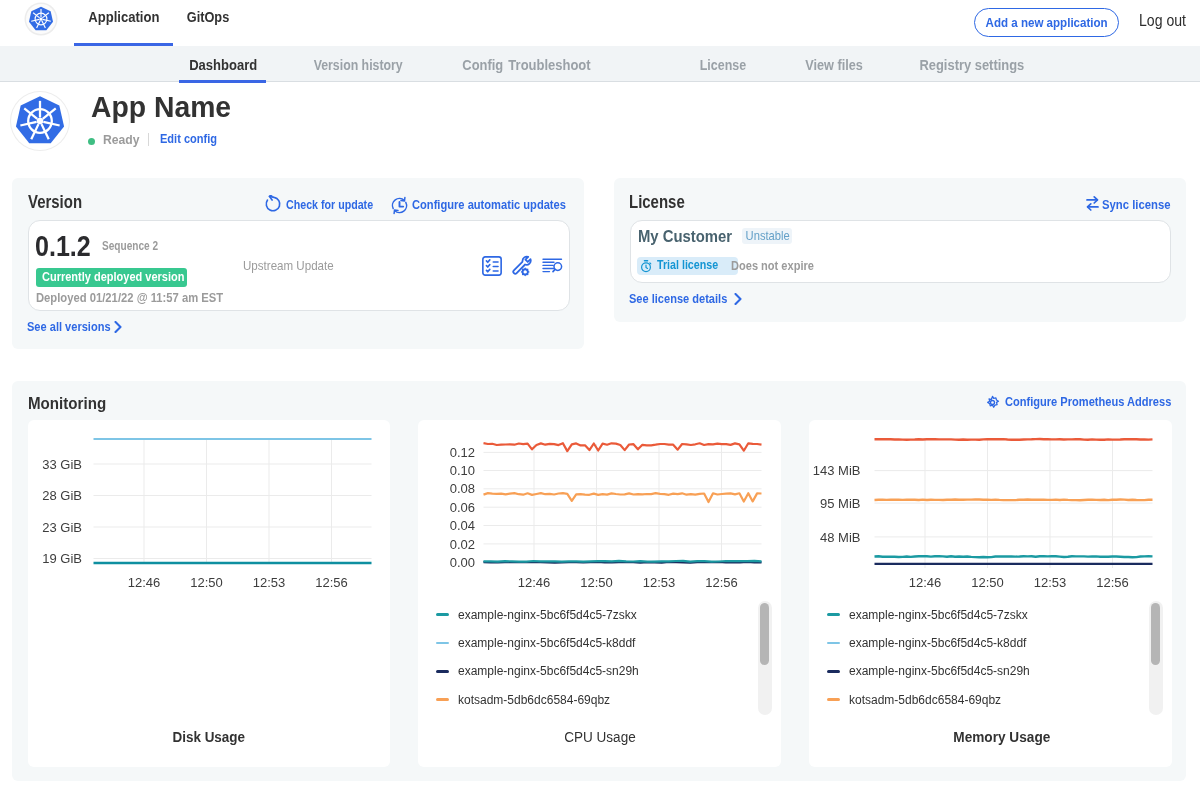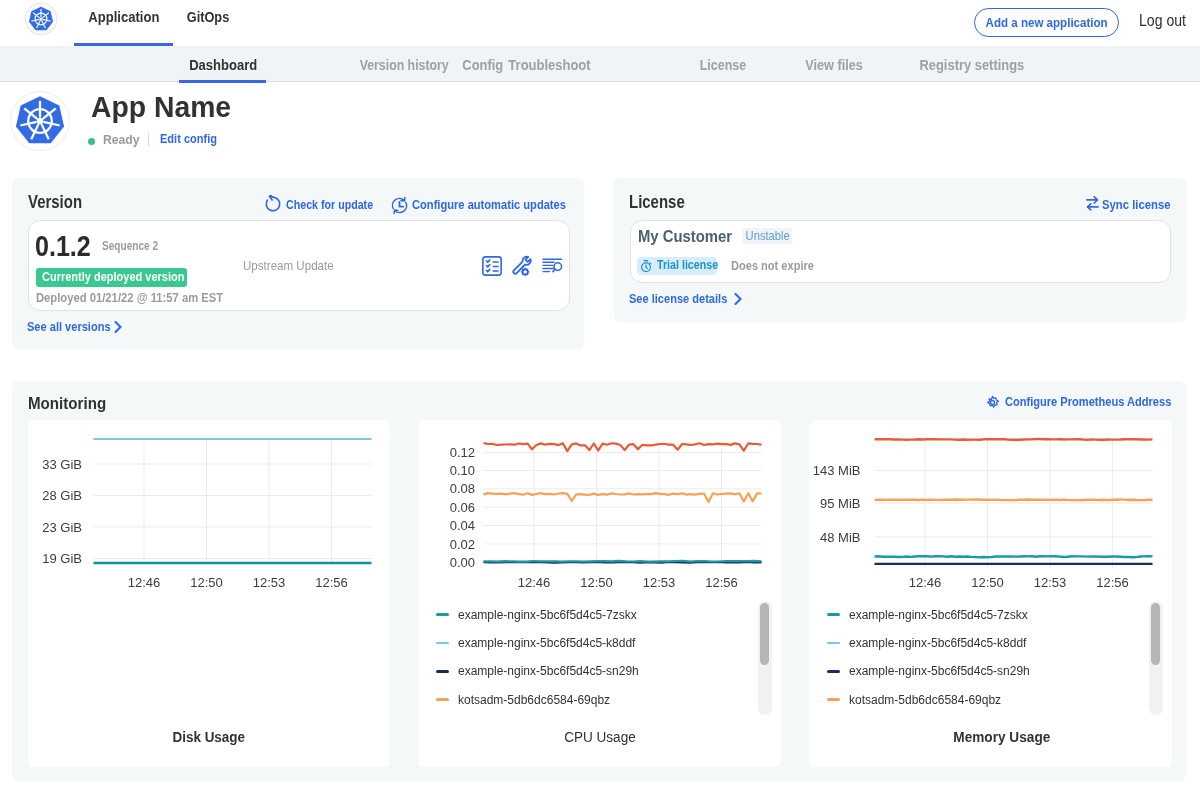--- a/index.html
+++ b/index.html
@@ -35,21 +35,21 @@
     </div>
   <div class="abs" style="left:74px;top:8px;width:99px;text-align:center;font-size:15px;font-weight:bold;color:#323232;"><span class="sxc" style="transform:scaleX(0.87);">Application</span></div>
   <div class="abs" style="left:74px;top:43px;width:99px;height:3px;background:#3a66e5;"></div>
   <div class="abs" style="left:173px;top:8px;width:71px;text-align:center;font-size:15px;font-weight:bold;color:#323232;"><span class="sxc" style="transform:scaleX(0.85);">GitOps</span></div>
   <div class="abs" style="left:974px;top:7.5px;width:145px;height:29px;border:1px solid #2e68e4;border-radius:15px;text-align:center;line-height:27px;font-size:13px;font-weight:bold;color:#2e68e4;"><span class="sxc" style="transform:scaleX(0.89);">Add a new application</span></div>
   <div class="abs" style="left:1139px;top:12px;font-size:16px;color:#2d2d2d;"><span class="sx" style="transform:scaleX(0.88);">Log out</span></div>
 </div>
 
 <div class="abs" style="left:0;top:46px;width:1200px;height:36px;background:#f1f4f6;border-bottom:1px solid #d9dee2;"></div>
 <div class="abs" style="left:122.80000000000001px;top:56.5px;width:200px;text-align:center;font-size:15px;font-weight:bold;color:#323232;line-height:15px;"><span class="sxc" style="transform:scaleX(0.867);">Dashboard</span></div>
-<div class="abs" style="left:258.5px;top:56.5px;width:200px;text-align:right;font-size:15px;font-weight:bold;color:#9aa1a7;line-height:15px;"><span class="sxc" style="transform:scaleX(0.822);">Version history</span></div>
+<div class="abs" style="left:258.5px;top:56.5px;width:200px;text-align:center;font-size:15px;font-weight:bold;color:#9aa1a7;line-height:15px;"><span class="sxc" style="transform:scaleX(0.822);">Version history</span></div>
 <div class="abs" style="left:382.9px;top:56.5px;width:200px;text-align:center;font-size:15px;font-weight:bold;color:#9aa1a7;line-height:15px;"><span class="sxc" style="transform:scaleX(0.86);">Config</span></div>
 <div class="abs" style="left:502.0px;top:56.5px;width:200px;text-align:left;font-size:15px;font-weight:bold;color:#9aa1a7;line-height:15px;"><span class="sxc" style="transform:scaleX(0.866);">Troubleshoot</span></div>
 <div class="abs" style="left:622.7px;top:56.5px;width:200px;text-align:center;font-size:15px;font-weight:bold;color:#9aa1a7;line-height:15px;"><span class="sxc" style="transform:scaleX(0.83);">License</span></div>
 <div class="abs" style="left:734.0px;top:56.5px;width:200px;text-align:center;font-size:15px;font-weight:bold;color:#9aa1a7;line-height:15px;"><span class="sxc" style="transform:scaleX(0.846);">View files</span></div>
 <div class="abs" style="left:871.6px;top:56.5px;width:200px;text-align:center;font-size:15px;font-weight:bold;color:#9aa1a7;line-height:15px;"><span class="sxc" style="transform:scaleX(0.861);">Registry settings</span></div>
 
 <div class="abs" style="left:178.5px;top:79.5px;width:87.5px;height:3px;background:#3a66e5;"></div>
 
 <div class="abs" style="left:11px;top:92px;width:58px;height:58px;border-radius:50%;background:#fff;box-shadow:0 0 0 1px #ededed;display:flex;align-items:center;justify-content:center;">
     <svg width="52" height="52" viewBox="0 0 24 24">
@@ -135,21 +135,21 @@
   <div style="position:absolute;left:472px;top:16.5px;line-height:0;"><svg width="13" height="17" viewBox="0 0 13 17" fill="none" stroke="#2e68e4" stroke-width="1.7" stroke-linecap="round" stroke-linejoin="round">
         <path d="M 1.0 4.9 L 11.0 4.9"></path>
         <path d="M 8.2 1.8 L 11.5 4.9 L 8.2 8.0"></path>
         <path d="M 12.0 11.9 L 2.0 11.9"></path>
         <path d="M 4.8 8.8 L 1.5 11.9 L 4.8 15.0"></path>
       </svg></div>
   <div class="abs" style="left:488px;top:19px;font-size:13px;font-weight:bold;color:#2e68e4;line-height:16px;"><span class="sx" style="transform:scaleX(0.87);">Sync license</span></div>
   <div class="whitebox" style="left:16px;top:42px;width:541px;height:62.5px;">
     <div class="abs" style="left:7.2px;top:5.5px;font-size:16.5px;font-weight:bold;color:#48626e;line-height:19px;"><span class="sx" style="transform:scaleX(0.9);">My Customer</span></div>
     <div class="abs" style="left:111px;top:7px;width:50px;height:16px;background:#eef4f9;border-radius:3px;color:#64a0c8;font-size:13px;line-height:16px;text-align:center;"><span class="sxc" style="transform:scaleX(0.86);">Unstable</span></div>
-    <div class="abs" style="left:6.3px;top:36px;width:80px;height:17.8px;background:#d9ecf9;border-radius:4px;font-size:12px;font-weight:bold;color:#1495d3;line-height:17.8px;">
+    <div class="abs" style="left:6.3px;top:36px;width:101px;height:17.8px;background:#d9ecf9;border-radius:4px;font-size:12px;font-weight:bold;color:#1495d3;line-height:17.8px;">
         <div style="position:absolute;left:3.2px;top:2.5px;line-height:0;"><svg width="12" height="13" viewBox="0 0 12 13" fill="none" stroke="#1495d3" stroke-width="1.2" stroke-linecap="round">
             <circle cx="6" cy="7.3" r="4.4"></circle>
             <path d="M6 5.2 v2.3 l1.5 0.9"></path>
             <path d="M4.4 0.8 h3.2" stroke-width="1.4"></path>
             <path d="M9.9 3.0 l0.9 0.9"></path>
           </svg></div>
         <span class="abs sx" style="left:19.5px;top:0;transform:scaleX(0.89);">Trial license</span>
       </div>
     <div class="abs" style="left:99.7px;top:38px;font-size:13px;font-weight:bold;color:#9b9b9b;line-height:14px;"><span class="sx" style="transform:scaleX(0.85);">Does not expire</span></div>
   </div>

